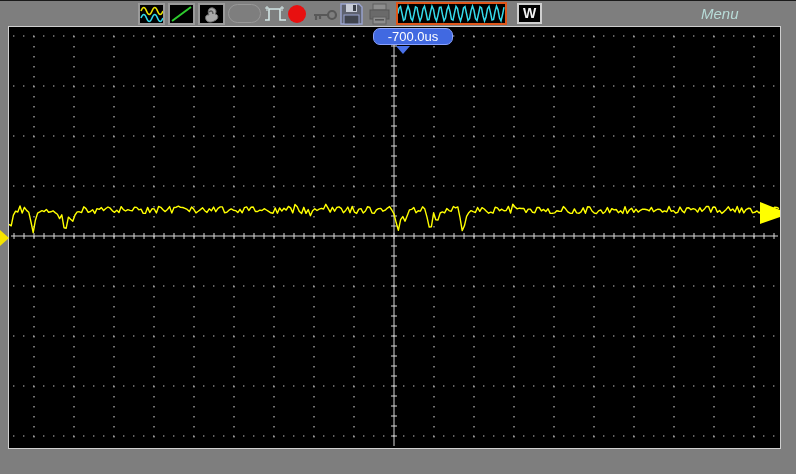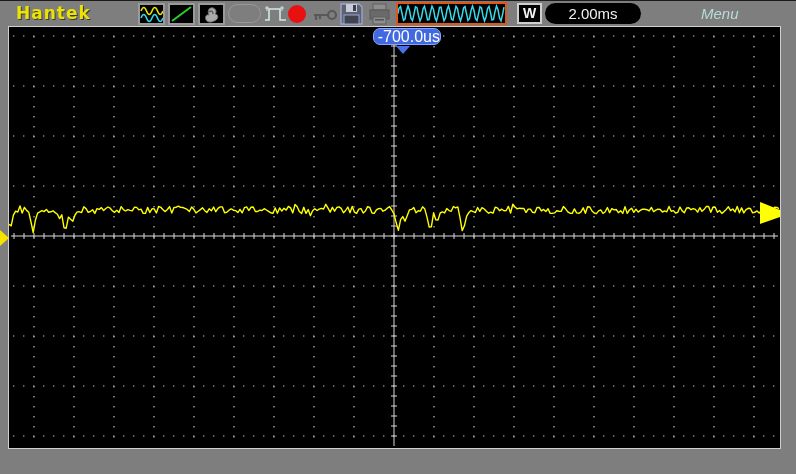--- a/index.html
+++ b/index.html
@@ -43,44 +43,43 @@
   }
   .pill.timebase { left:545px; top:2px; width:96px; height:21px; line-height:21px; color:#f0f0f0; }
   .menu-label { position:absolute; left:701px; top:4px; color:#b8dcd8; font-size:15px;font-style:italic; }
   
   .screen {
     position:absolute; left:8px; top:25px; width:773px; height:423px;
     background:#000; border:1px solid #cfcfcf;
   }
   .screen svg { position:absolute; left:0; top:0; }
   .trig-tag {
-    position:absolute; left:373px; top:27px; width:68px; height:17px;
+    position:absolute; left:373px; top:27px; width:80px; height:17px;
     background:#4169e1; border:1px solid #8aa2ff; border-radius:7px;
-    color:#fff; font-size:16px; text-align:right; line-height:15px; z-index:5;
+    color:#fff; font-size:13px; text-align:center; line-height:15px; z-index:5;
   }
   .trig-tag-arrow {
     position:absolute; left:396px; top:45px; width:0; height:0; z-index:5;
     border-left:7px solid transparent; border-right:7px solid transparent;
     border-top:8px solid #4971e8;
   }
   .ch-marker {
     position:absolute; left:0; top:229px; width:0; height:0; z-index:6;
     border-top:8px solid transparent; border-bottom:8px solid transparent;
     border-left:9px solid #f5e400;
   }
   
   .bottombar { position:absolute; left:0; top:448px; width:796px; height:26px; background:#7e7e7e; }
 </style>
 </head>
 <body>
 
 <div id="scope">
 
   <div class="topbar">
-    <div class="logo">Hantek</div>
 
     <div class="iconbox" style="left:138px">
       <svg width="23" height="18" viewBox="0 0 23 18">
         <path d="M1,6 q2.8,-7 5.5,0 t5.5,0 t5.5,0 t5.5,0" stroke="#e8e000" stroke-width="1.6" fill="none"></path>
         <path d="M1,13 q2.8,-7 5.5,0 t5.5,0 t5.5,0 t5.5,0" stroke="#30d8e8" stroke-width="1.6" fill="none"></path>
       </svg>
     </div>
     <div class="iconbox" style="left:168px">
       <svg width="23" height="18" viewBox="0 0 23 18">
         <line x1="2" y1="16" x2="21" y2="2" stroke="#2ecc2e" stroke-width="2"></line>
@@ -124,21 +123,20 @@
         <rect x="7" y="16" width="9" height="1.6" fill="#565656"></rect>
       </svg>
     </span>
 
     <div class="wavepreview">
       <svg id="previewSvg" width="107" height="19" viewBox="0 0 107 19">
           <path d="M0,9.5 L1.0,4.23 L2.5,2.53 L4.0,9.34 L5.5,16.34 L7.0,15.00 L8.5,6.95 L10.0,2.01 L11.5,6.21 L13.0,14.42 L14.5,16.63 L16.0,10.15 L17.5,2.87 L19.0,3.68 L20.5,11.59 L22.0,16.95 L23.5,13.22 L25.0,4.96 L26.5,2.23 L28.0,8.37 L29.5,15.89 L31.0,15.61 L32.5,7.88 L34.0,2.13 L35.5,5.36 L37.0,13.65 L38.5,16.87 L40.0,11.11 L41.5,3.38 L43.0,3.12 L44.5,10.64 L46.0,16.77 L47.5,14.03 L49.0,5.77 L50.5,2.05 L52.0,7.42 L53.5,15.32 L55.0,16.12 L56.5,8.84 L58.0,2.36 L59.5,4.59 L61.0,12.80 L62.5,16.99 L64.0,12.04 L65.5,3.99 L67.0,2.66 L68.5,9.67 L70.0,16.47 L71.5,14.77 L73.0,6.64 L74.5,2.00 L76.0,6.51 L77.5,14.67 L79.0,16.52 L80.5,9.81 L82.0,2.72 L83.5,3.90 L85.0,11.91 L86.5,16.98 L88.0,12.93 L89.5,4.70 L91.0,2.32 L92.5,8.70 L94.0,16.05 L95.5,15.41 L97.0,7.56 L98.5,2.07 L100.0,5.65 L101.5,13.92 L103.0,16.80 L104.5,10.78 L106.0,3.19" stroke="#35dbeb" stroke-width="1.5" fill="none"></path>
         </svg>
     </div>
     <div class="wbox">W</div>
-    <div class="pill timebase">2.00ms</div>
     <div class="menu-label">Menu</div>
   </div>
 
   <div class="screen">
     <svg id="graticule" width="771" height="421" viewBox="0 0 771 421">
         <line x1="25" y1="9" x2="25" y2="412" stroke="#c0c0c0" stroke-width="1.2" stroke-dasharray="1.4 8.6"></line>
         <line x1="65" y1="9" x2="65" y2="412" stroke="#c0c0c0" stroke-width="1.2" stroke-dasharray="1.4 8.6"></line>
         <line x1="105" y1="9" x2="105" y2="412" stroke="#c0c0c0" stroke-width="1.2" stroke-dasharray="1.4 8.6"></line>
         <line x1="145" y1="9" x2="145" y2="412" stroke="#c0c0c0" stroke-width="1.2" stroke-dasharray="1.4 8.6"></line>
         <line x1="185" y1="9" x2="185" y2="412" stroke="#c0c0c0" stroke-width="1.2" stroke-dasharray="1.4 8.6"></line>

